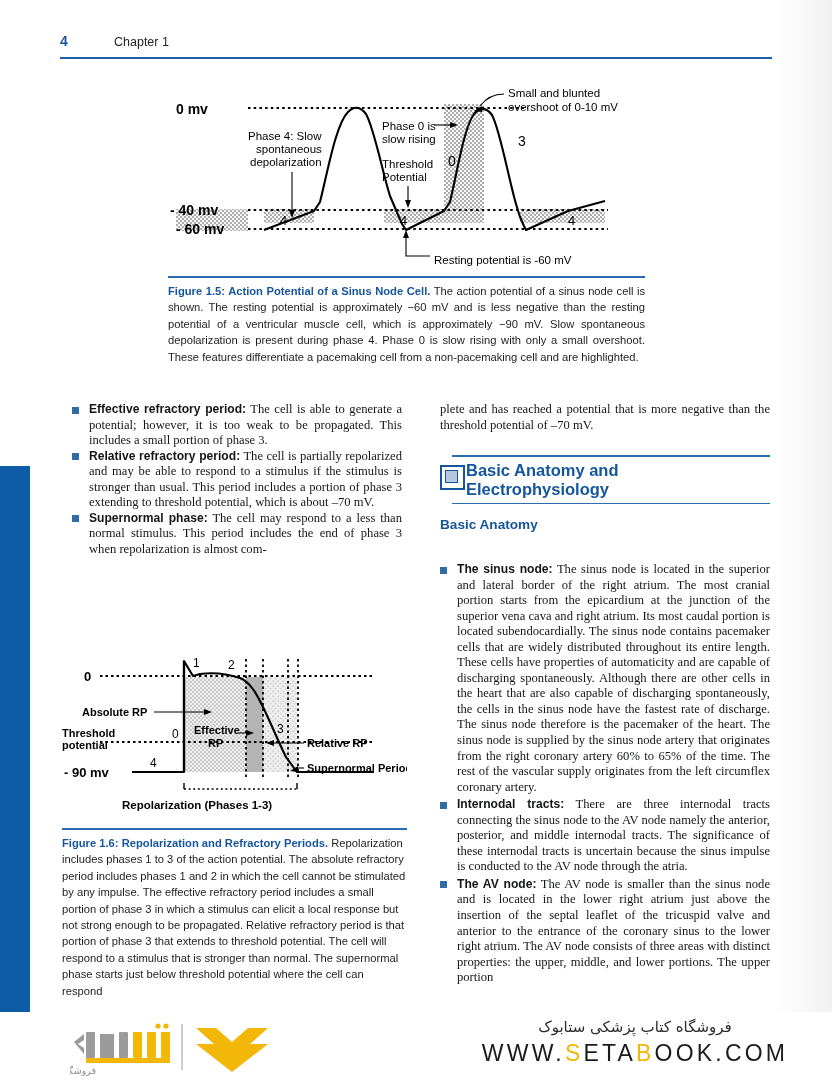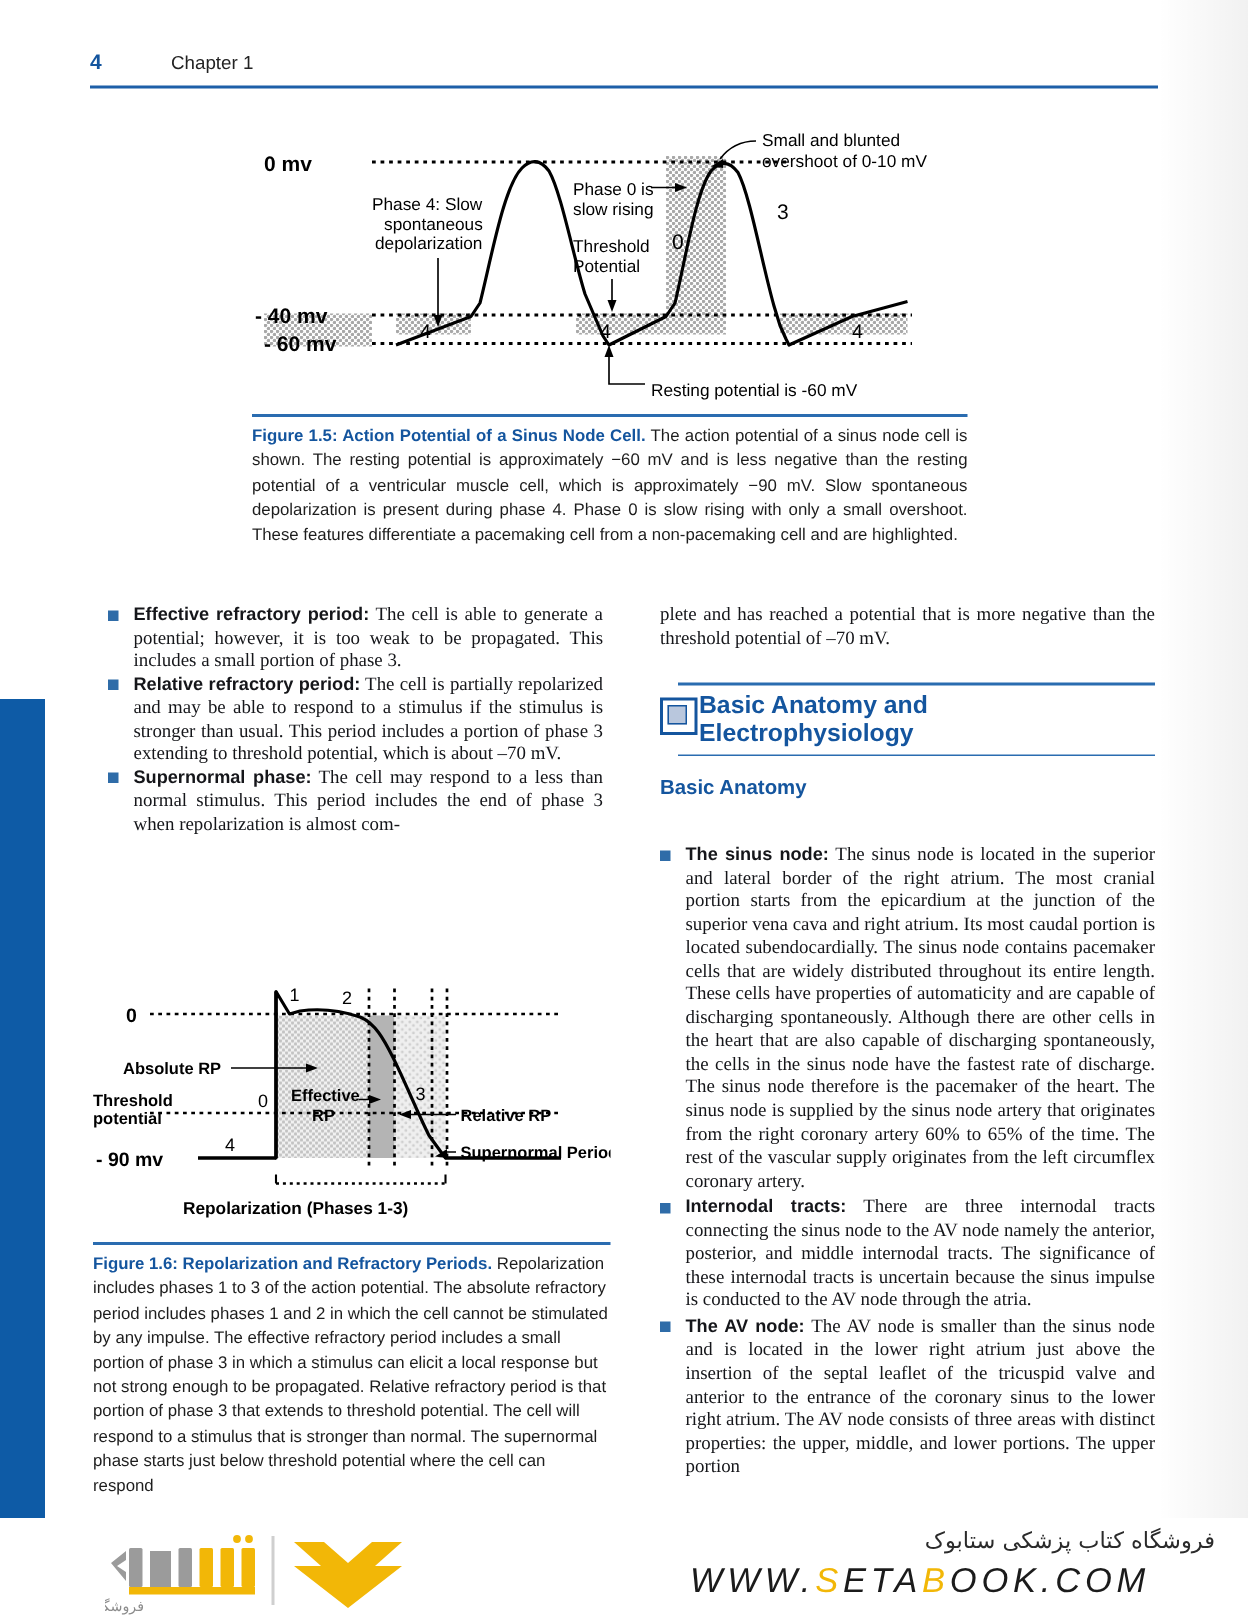--- a/index.html
+++ b/index.html
@@ -136,29 +136,29 @@
 
   
   #footer{
     position:absolute;left:0;top:1012px;width:832px;height:68px;
     background:#ffffff;
   }
   #footer-logo{
     position:absolute;left:70px;top:4px;width:300px;height:62px;
   }
   #footer-right{
-    position:absolute;left:460px;top:6px;width:350px;
+    position:absolute;left:460px;top:6px;width:350px;text-align:center;
   }
   #footer-fa{
     font-family:"DejaVu Sans", sans-serif;font-size:15px;color:#2b2b2b;
     direction:rtl;margin-bottom:4px;
   }
   #footer-url{
     font-family:"Liberation Sans", sans-serif;font-size:23px;letter-spacing:3.2px;
-    color:#1b1b1b;font-weight:normal;font-style:italic;
+    color:#1b1b1b;font-weight:normal;
   }
   #footer-url .hl{color:#f2b707;}
 
   .fa-small{
     font-family:"DejaVu Sans", sans-serif;font-size:9.5px;color:#8c8c8c;direction:rtl;
   }
 </style>
 </head>
 <body>
 

